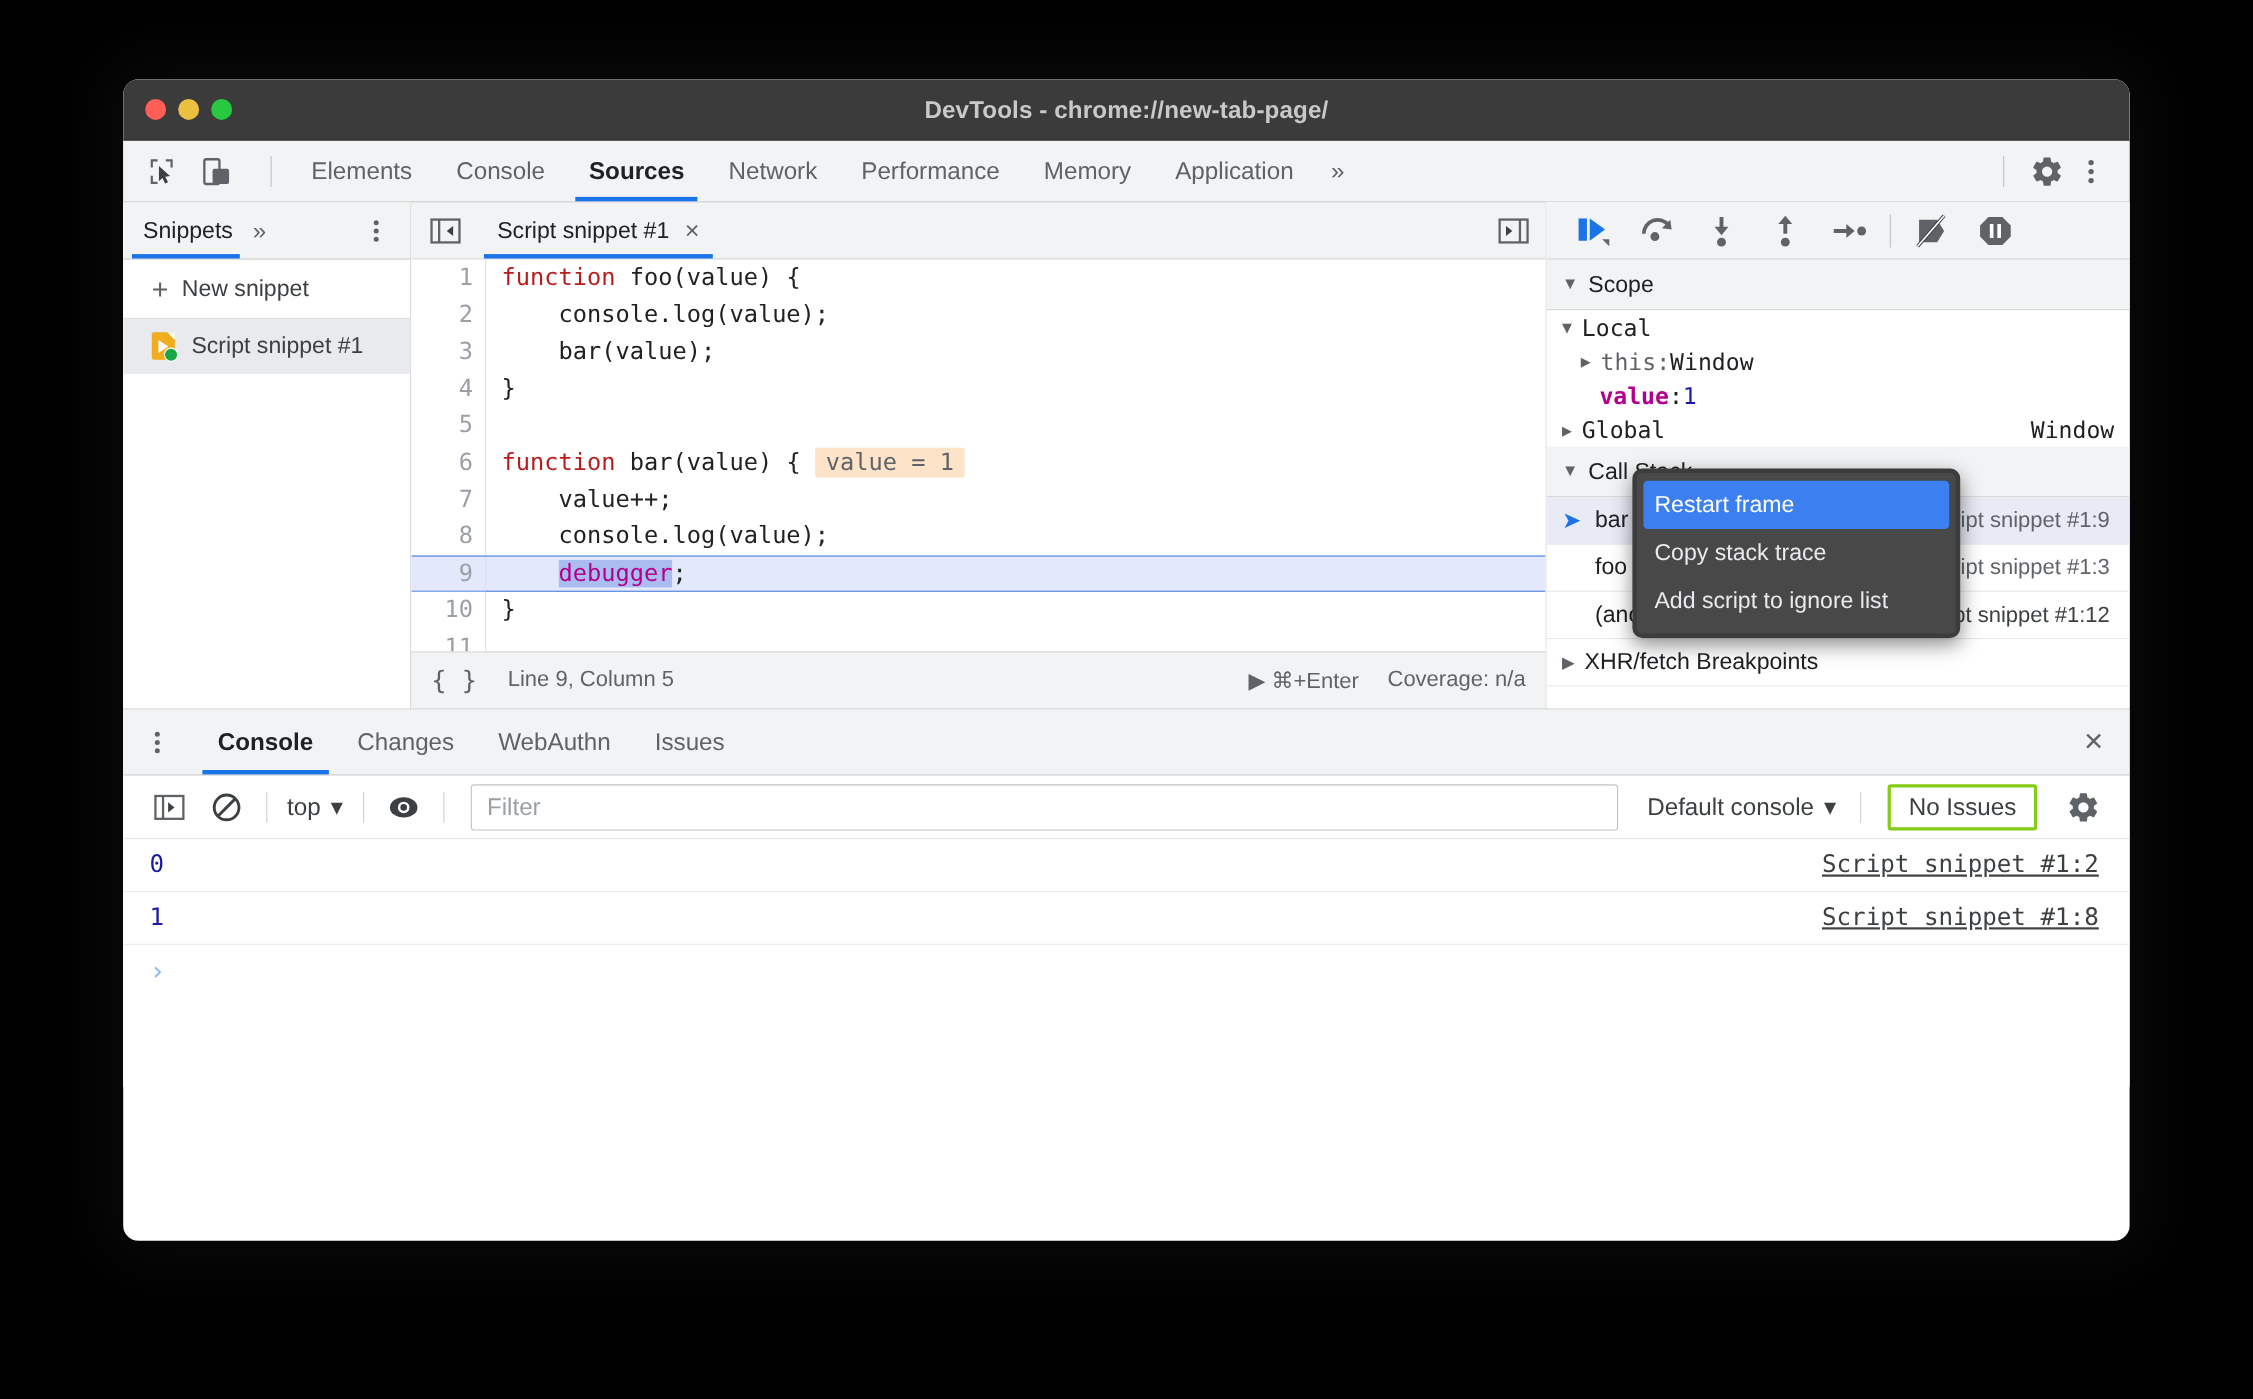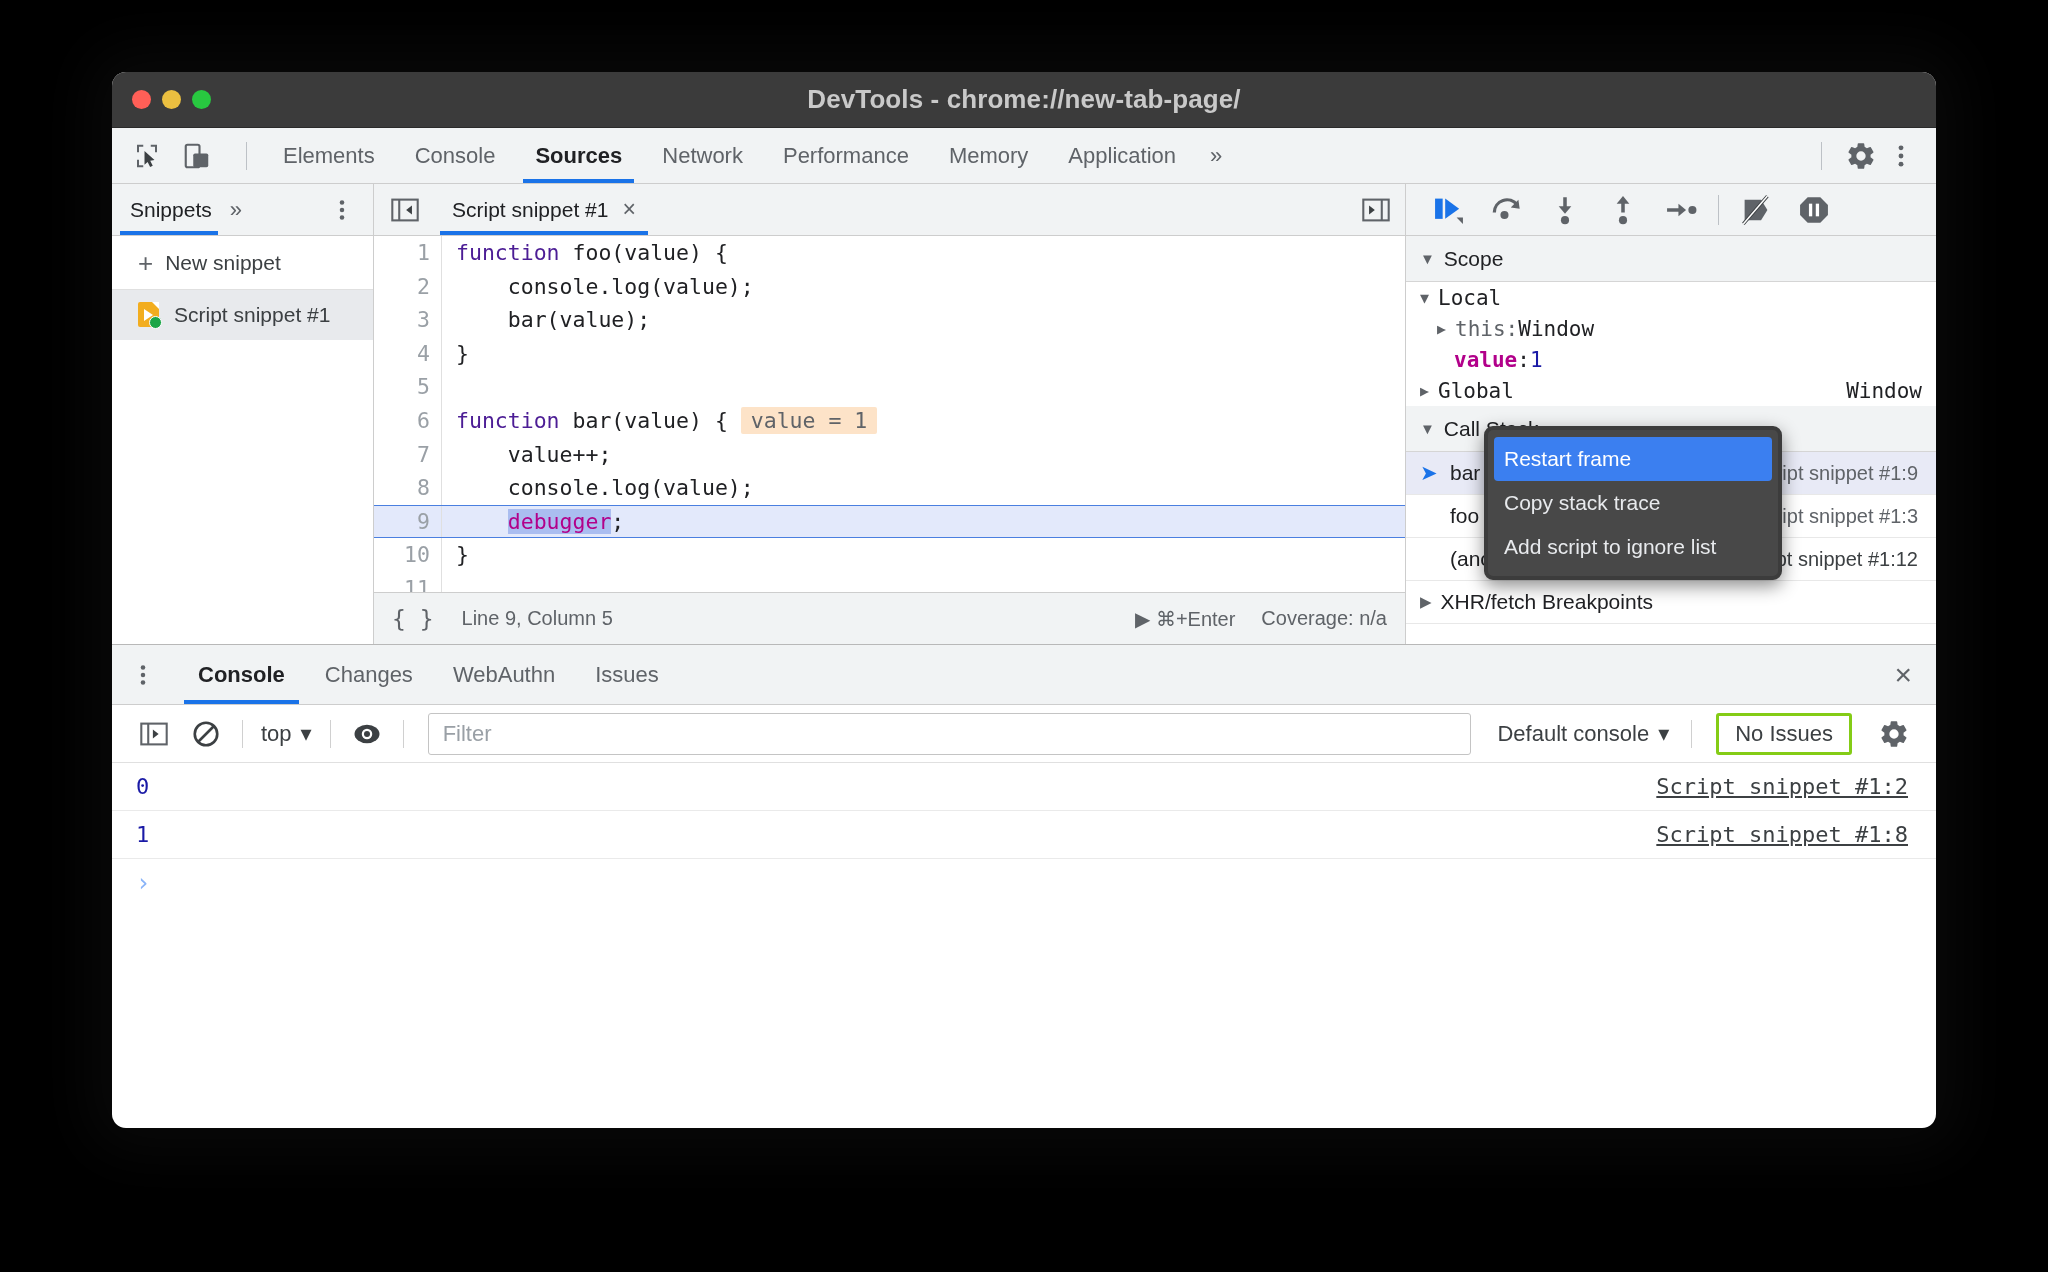--- a/index.html
+++ b/index.html
@@ -39,21 +39,21 @@
   .traffic {
     display: flex; align-items: center; gap: 11px;
     padding-left: 20px;
   }
   .dot { width: 19px; height: 19px; border-radius: 50%; }
   .dot.red { background: #ff5f57; }
   .dot.yellow { background: #ebbf40; }
   .dot.green { background: #28c840; }
   .title-text {
     position: absolute; left: 0; right: 0; text-align: center;
-    font-size: 26px; font-weight: bold; color: #c9c9c9;
+    font-size: 22px; font-weight: bold; color: #c9c9c9;
     letter-spacing: 0.1px;
     pointer-events: none;
   }
 
   
   .tabbar {
     height: 56px;
     background: #f1f3f4;
     display: flex; align-items: stretch;
     border-bottom: 1px solid #cdcdcd;
@@ -168,21 +168,21 @@
   }
   .ctext { padding-left: 14px; white-space: pre; color: #202124; }
   .code-line.current { background: #e3e9fb; }
   .code-line.current .ln { background: #e3e9fb; }
   .code-line.current::before {
     content: ""; position: absolute; left: 0; right: 0; top: 0; height: 1.5px; background: #4a7fe0;
   }
   .code-line.current::after {
     content: ""; position: absolute; left: 0; right: 0; bottom: 0; height: 1.5px; background: #4a7fe0;
   }
-  .kw { color: #4c1d95; }
+  .kw { color: #b91c1c; }
   .dbg { color: #b2008a; background: #aabdf0; }
   .inline-val {
     background: #fde3c8; color: #5f6368; padding: 1px 10px; border-radius: 2px; margin-top: 25px;
   }
 
   .ed-status {
     height: 52px; background: #f1f3f4; border-top: 1px solid #cdcdcd;
     display: flex; align-items: center; font-size: 20px; color: #5f6368;
     padding: 0 18px; gap: 0;
   }

